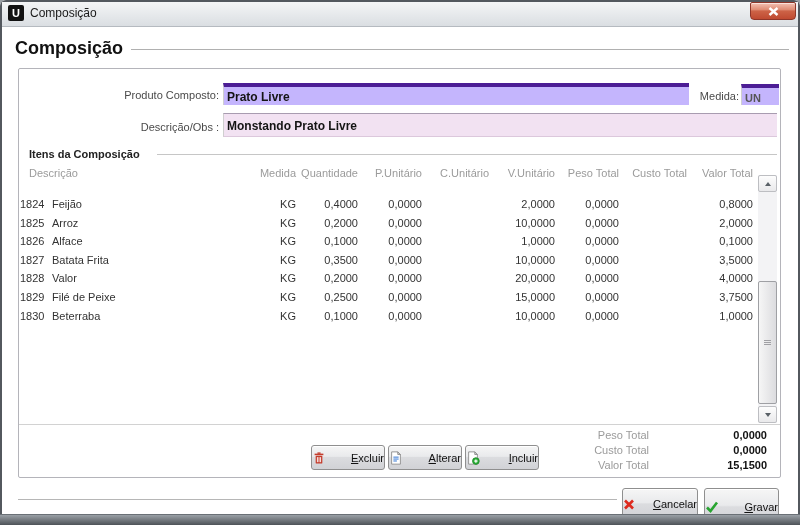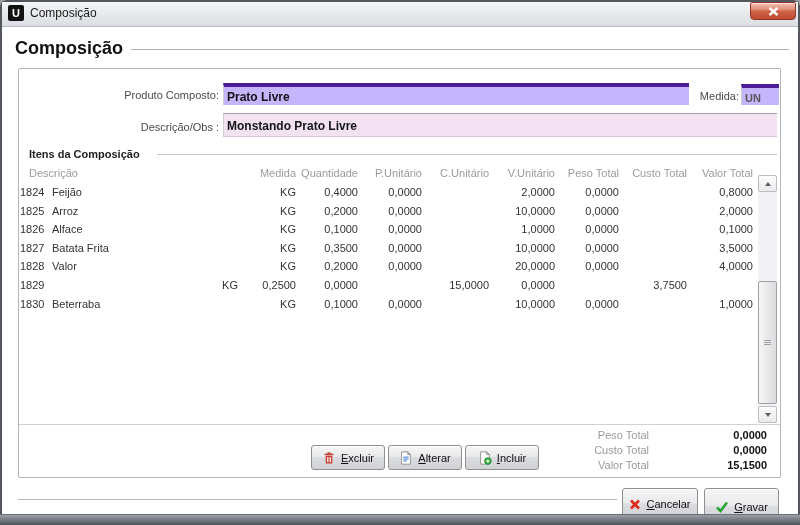--- a/index.html
+++ b/index.html
@@ -50,21 +50,21 @@
 
   .items-title { position:absolute; left:10px; top:79px; font-size:11px; font-weight:bold; color:#222; }
   .items-rule  { position:absolute; left:138px; top:85px; width:620px; height:1px; background:#c6c6c6; }
 
   
   .thead { position:absolute; left:1px; top:95px; width:735px; height:18px; display:grid;
            grid-template-columns:220px 58px 62px 64px 67px 66px 64px 68px 66px;
            font-size:11px; color:#9b9b9b; line-height:18px; }
   .hcell { text-align:right; padding-right:2px; white-space:nowrap; }
   .h-descricao { text-align:left; padding-left:9px; }
-  .tbody { position:absolute; left:1px; top:114px; width:735px; }
+  .tbody { position:absolute; left:1px; top:126px; width:735px; }
   .trow { display:grid; grid-template-columns:26px 194px 58px 62px 64px 67px 66px 64px 68px 66px;
           height:18.6px; line-height:18.6px; }
   .tcell { font-size:11px; color:#333; text-align:right; padding-right:2px; white-space:nowrap; overflow:hidden; }
   .c-descricao { text-align:left; padding-left:6px; padding-right:0; }
 
   
   .vscroll { position:absolute; left:739px; top:106px; width:19px; height:248px;
              display:flex; flex-direction:column; background:#f3f3f5; }
   .sb-btn { height:17px; background:linear-gradient(#fdfdfd,#e9e9eb); border:1px solid #bdbec2;
             border-radius:2px; display:flex; align-items:center; justify-content:center; }
@@ -82,21 +82,21 @@
 
   
   .totals { position:absolute; left:0; right:0; top:359px; }
   .total-row { position:relative; height:15px; line-height:15px; }
   .tlabel { position:absolute; right:131px; font-size:11px; color:#9b9b9b; }
   .tvalue { position:absolute; right:13px; font-size:11px; font-weight:bold; color:#111; }
 
   
   .btn { border:1px solid #8f8f8f; border-radius:3px;
          background:linear-gradient(#f6f6f6, #e9eaec 45%, #dbdcdf 50%, #d1d2d6);
-         box-shadow:inset 0 1px 0 #fff; display:flex; align-items:center; justify-content:center;
+         box-shadow:inset 0 1px 0 #fff; display:flex; align-items:center; justify-content:space-between;
          gap:5px; font-size:11px; color:#111; cursor:default; }
   .grid-actions { position:absolute; top:376px; left:292px; display:flex; gap:3px; }
   .grid-actions .btn { width:74px; height:25px; }
 
   .footer-rule { position:absolute; left:18px; top:499px; width:599px; height:1px; background:#b6b6b6; }
   .cancel-btn { position:absolute; left:622px; top:488px; width:76px; height:32px; }
   .gravar-btn { position:absolute; left:704px; top:488px; width:75px; height:38px; }
 
   u { text-decoration:underline; }
 </style>
@@ -201,20 +201,21 @@
           <div class="tcell c-quantidade">0,2000</div>
           <div class="tcell c-p_unitario">0,0000</div>
           <div class="tcell c-c_unitario"></div>
           <div class="tcell c-v_unitario">20,0000</div>
           <div class="tcell c-peso_total">0,0000</div>
           <div class="tcell c-custo_total"></div>
           <div class="tcell c-valor_total">4,0000</div>
         </div>
         <div class="trow">
           <div class="tcell c-id">1829</div>
+          <div class="tcell c-descricao">Filé de Peixe</div>
           <div class="tcell c-medida">KG</div>
           <div class="tcell c-quantidade">0,2500</div>
           <div class="tcell c-p_unitario">0,0000</div>
           <div class="tcell c-c_unitario"></div>
           <div class="tcell c-v_unitario">15,0000</div>
           <div class="tcell c-peso_total">0,0000</div>
           <div class="tcell c-custo_total"></div>
           <div class="tcell c-valor_total">3,7500</div>
         </div>
         <div class="trow">

